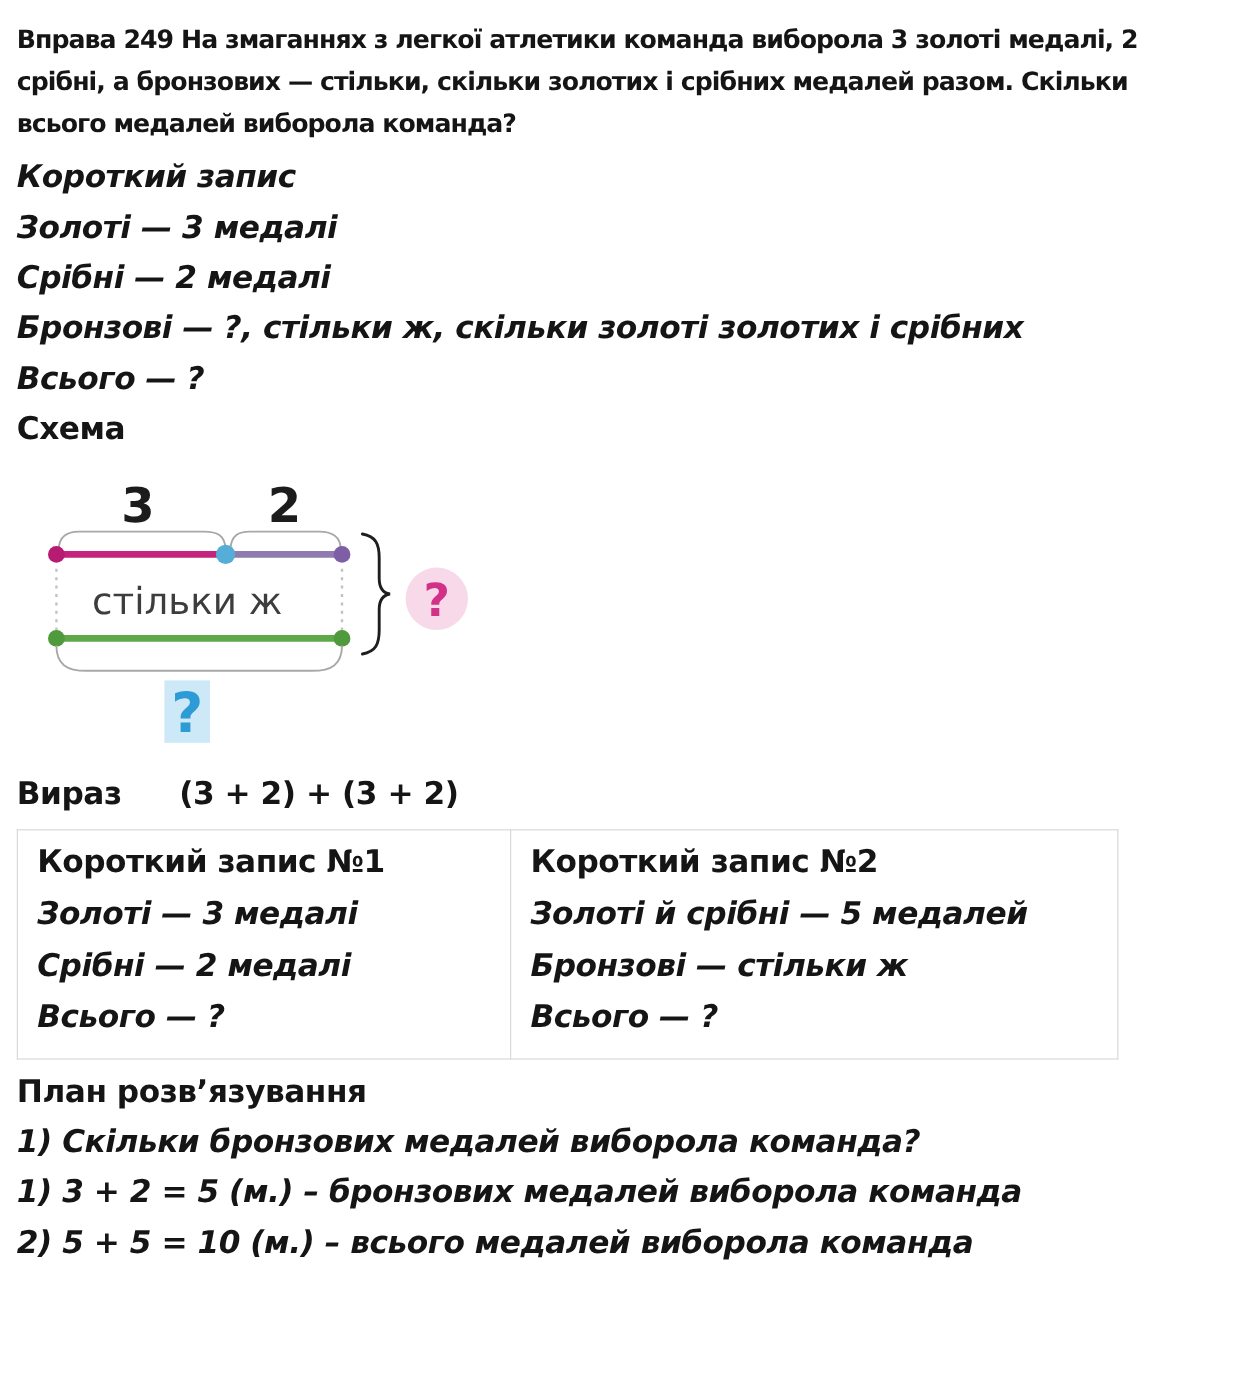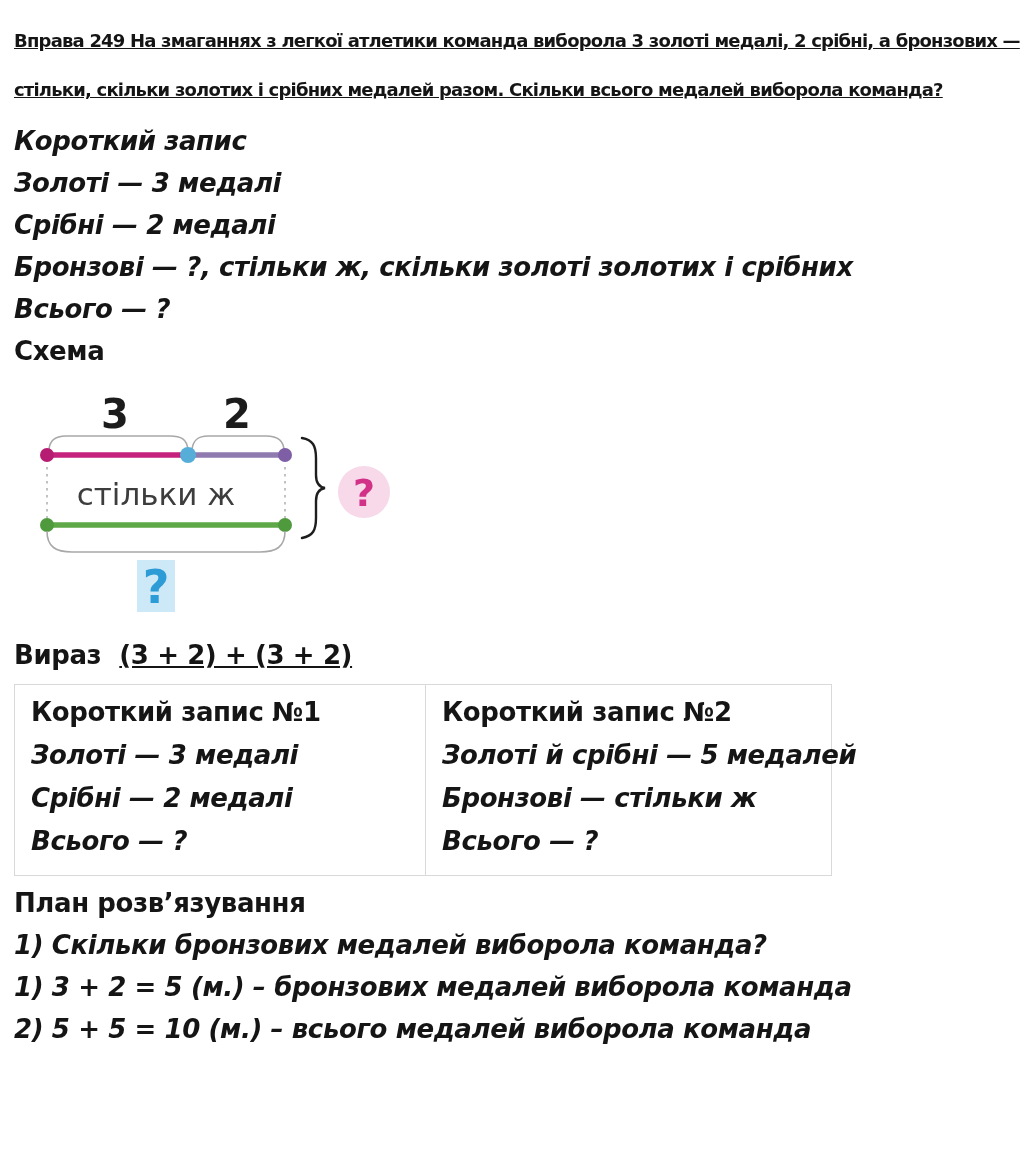--- a/index.html
+++ b/index.html
@@ -6,26 +6,25 @@
   body {
     width: 1034px;
     font-family: "DejaVu Sans", sans-serif;
     color: #151515;
     -webkit-font-smoothing: antialiased;
   }
   .page { padding: 6px 14px 18px 14px; }
 
   .problem {
     margin: 10px 0 6px 0;
-    font-size: 18px;
+    font-size: 21px;
     font-weight: bold;
-    line-height: 49px;
+    line-height: 35px;
     letter-spacing: -0.8px;
     max-width: 1006px;
-    text-decoration: underline;
   }
 
   .line {
     font-size: 26px;
     line-height: 42px;
     letter-spacing: -0.4px;
     font-weight: bold;
     white-space: nowrap;
   }
   .italic { font-style: italic; }
@@ -47,25 +46,25 @@
     text-anchor: middle;
   }
   .q-pink { font-size: 38px; font-weight: bold; text-anchor: middle; }
   .q-blue { font-size: 46px; font-weight: bold; text-anchor: middle; }
   .overbrace { stroke: #a8a8a8; stroke-width: 1.6; fill: none; }
   .underbrace { stroke: #a8a8a8; stroke-width: 1.6; fill: none; }
   .dashv { stroke: #c2c2c2; stroke-width: 2; stroke-dasharray: 2.5 4.5; }
   .curly { stroke: #1e1e1e; stroke-width: 2.4; fill: none; stroke-linecap: round; }
 
   .expr-row { margin: 4px 0 8px 0; display: flex; align-items: center; }
-  .expr-val { margin-left: 18px; text-decoration: underline; }
+  .expr-val { margin-left: 48px; }
 
   table.cmp {
     border-collapse: collapse;
-    width: 818px;
+    width: 918px;
     margin: 2px 0 6px 0;
     table-layout: fixed;
   }
   table.cmp td {
     border: 1px solid #d9d9d9;
     vertical-align: top;
     padding: 6px 16px 12px 16px;
   }
   table.cmp td.col1 { width: 378px; }
   .cell-heading {

